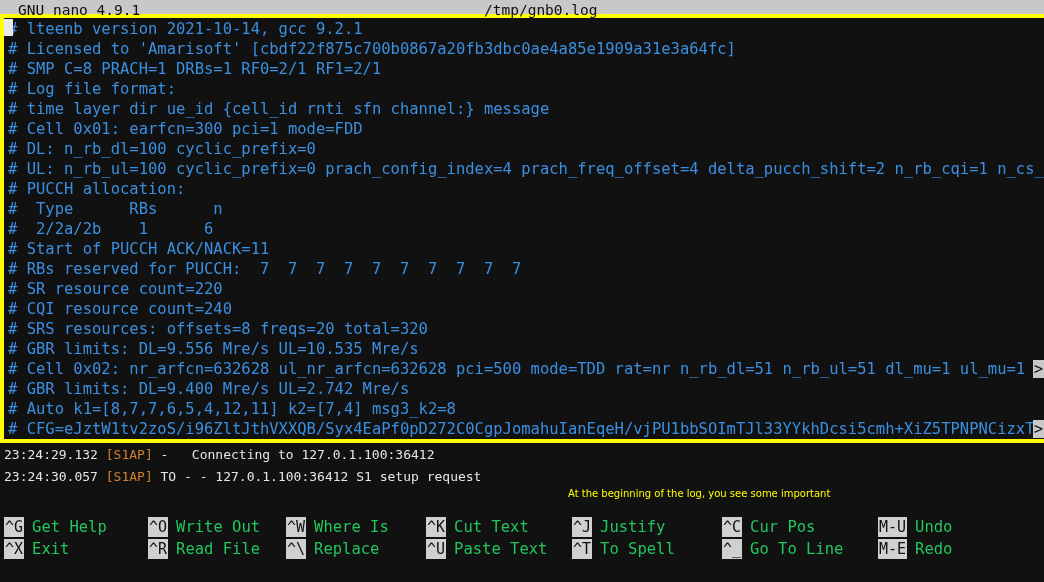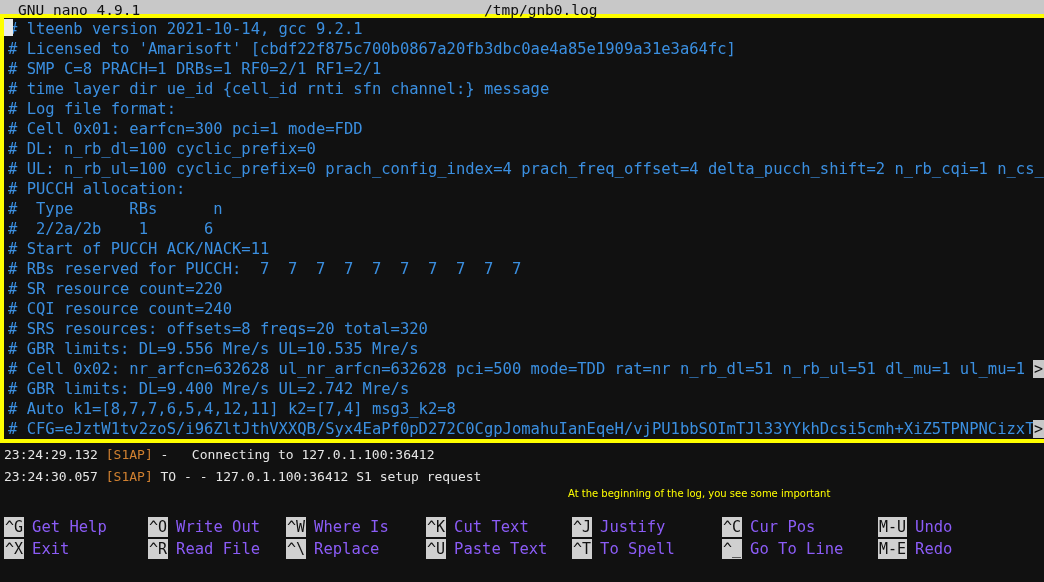--- a/index.html
+++ b/index.html
@@ -175,21 +175,21 @@
   .sc-key {
     background: #d0d0d0;
     color: #101010;
     font-size: 15px;
     line-height: 20px;
     height: 20px;
     white-space: pre;
     padding: 0 1px;
   }
   .sc-label {
-    color: #8b5cf6;
+    color: #22c55e;
     font-size: 15.5px;
     line-height: 20px;
     white-space: pre;
     padding-left: 8px;
   }
 </style>
 </head>
 <body>
 
 <div id="app">
@@ -201,22 +201,22 @@
 
   <div class="frame-top"></div>
 
   <div class="editor-wrap">
     <div class="frame-left"></div>
     <div class="cursor-block"></div>
     <div class="lines" id="editor-lines">
         <div class="line"><span class="body"># lteenb version 2021-10-14, gcc 9.2.1</span></div>
         <div class="line"><span class="body"># Licensed to 'Amarisoft' [cbdf22f875c700b0867a20fb3dbc0ae4a85e1909a31e3a64fc]</span></div>
         <div class="line"><span class="body"># SMP C=8 PRACH=1 DRBs=1 RF0=2/1 RF1=2/1</span></div>
+        <div class="line"><span class="body"># Log file format:</span></div>
         <div class="line"><span class="body"># time layer dir ue_id {cell_id rnti sfn channel:} message</span></div>
-        <div class="line"><span class="body"># Log file format:</span></div>
         <div class="line"><span class="body"># Cell 0x01: earfcn=300 pci=1 mode=FDD</span></div>
         <div class="line"><span class="body"># DL: n_rb_dl=100 cyclic_prefix=0</span></div>
         <div class="line"><span class="body"># UL: n_rb_ul=100 cyclic_prefix=0 prach_config_index=4 prach_freq_offset=4 delta_pucch_shift=2 n_rb_cqi=1 n_cs_an=0</span></div>
         <div class="line"><span class="body"># PUCCH allocation:</span></div>
         <div class="line"><span class="body">#  Type      RBs      n</span></div>
         <div class="line"><span class="body">#  2/2a/2b    1      6</span></div>
         <div class="line"><span class="body"># Start of PUCCH ACK/NACK=11</span></div>
         <div class="line"><span class="body"># RBs reserved for PUCCH:  7  7  7  7  7  7  7  7  7  7</span></div>
         <div class="line"><span class="body"># SR resource count=220</span></div>
         <div class="line"><span class="body"># CQI resource count=240</span></div>

